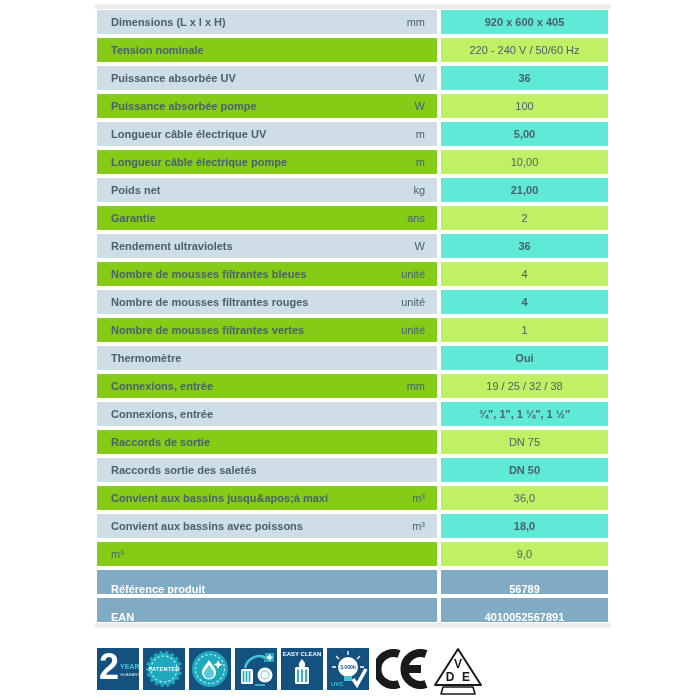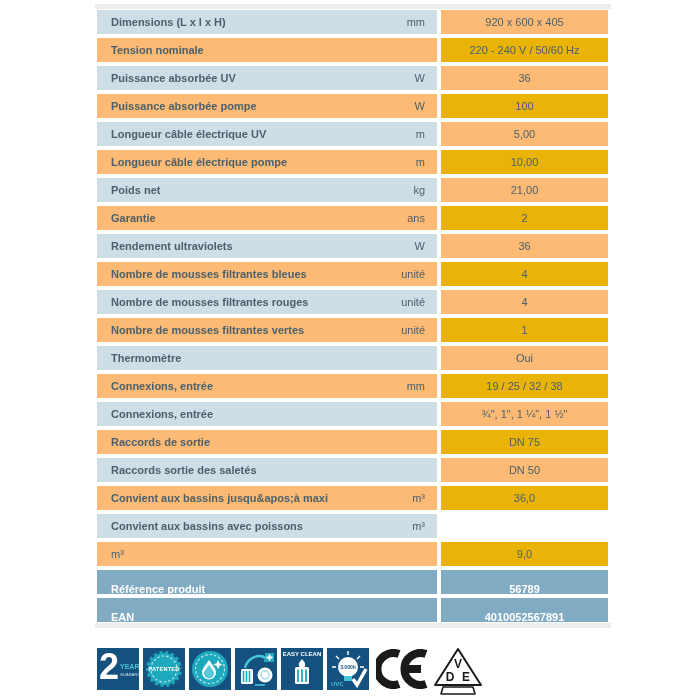--- a/index.html
+++ b/index.html
@@ -18,23 +18,23 @@
     width:340px;box-sizing:border-box;display:flex;align-items:center;
     justify-content:space-between;padding:0 12px 0 14px;
   }
   .value-cell{
     width:167px;margin-left:4px;display:flex;align-items:center;justify-content:center;
   }
   .lbl{font-weight:bold;font-size:11px;color:#4a616d;white-space:nowrap;}
   .unit{font-size:11px;color:#4a616d;white-space:nowrap;}
   .val{font-size:11px;color:#4a616d;white-space:nowrap;}
   .row.odd  .label-cell{background:#cfdde7;}
-  .row.odd  .value-cell{background:#fdba74;}
-  .row.even .label-cell{background:#fdba74;}
-  .row.even .value-cell{background:#eab308;justify-content:center;}
+  .row.odd  .value-cell{background:#5eead4;font-weight:bold;}
+  .row.even .label-cell{background:#84cc16;}
+  .row.even .value-cell{background:#bef264;justify-content:center;}
   .row.highlight .label-cell,
   .row.highlight .value-cell{background:#81aac3;}
   .row.highlight .lbl,
   .row.highlight .val{color:#ffffff;font-weight:bold;margin-top:13px;}
 
   .badges{position:absolute;left:97px;top:642px;display:flex;align-items:center;gap:4px;}
   .badge{
     width:42px;height:42px;background:#15517e;position:relative;overflow:hidden;flex:0 0 auto;
   }
   .badge svg{position:absolute;left:0;top:0;}
@@ -219,20 +219,23 @@
       <span class="unit">m³</span>
     </div>
     <div class="cell value-cell">
       <span class="val">36,0</span>
     </div>
   </div>
     <div class="row odd">
     <div class="cell label-cell">
       <span class="lbl">Convient aux bassins avec poissons</span>
       <span class="unit">m³</span>
+    </div>
+    <div class="cell value-cell">
+      <span class="val">18,0</span>
     </div>
   </div>
     <div class="row even">
     <div class="cell label-cell">
       <span class="unit">m³</span>
     </div>
     <div class="cell value-cell">
       <span class="val">9,0</span>
     </div>
   </div>

